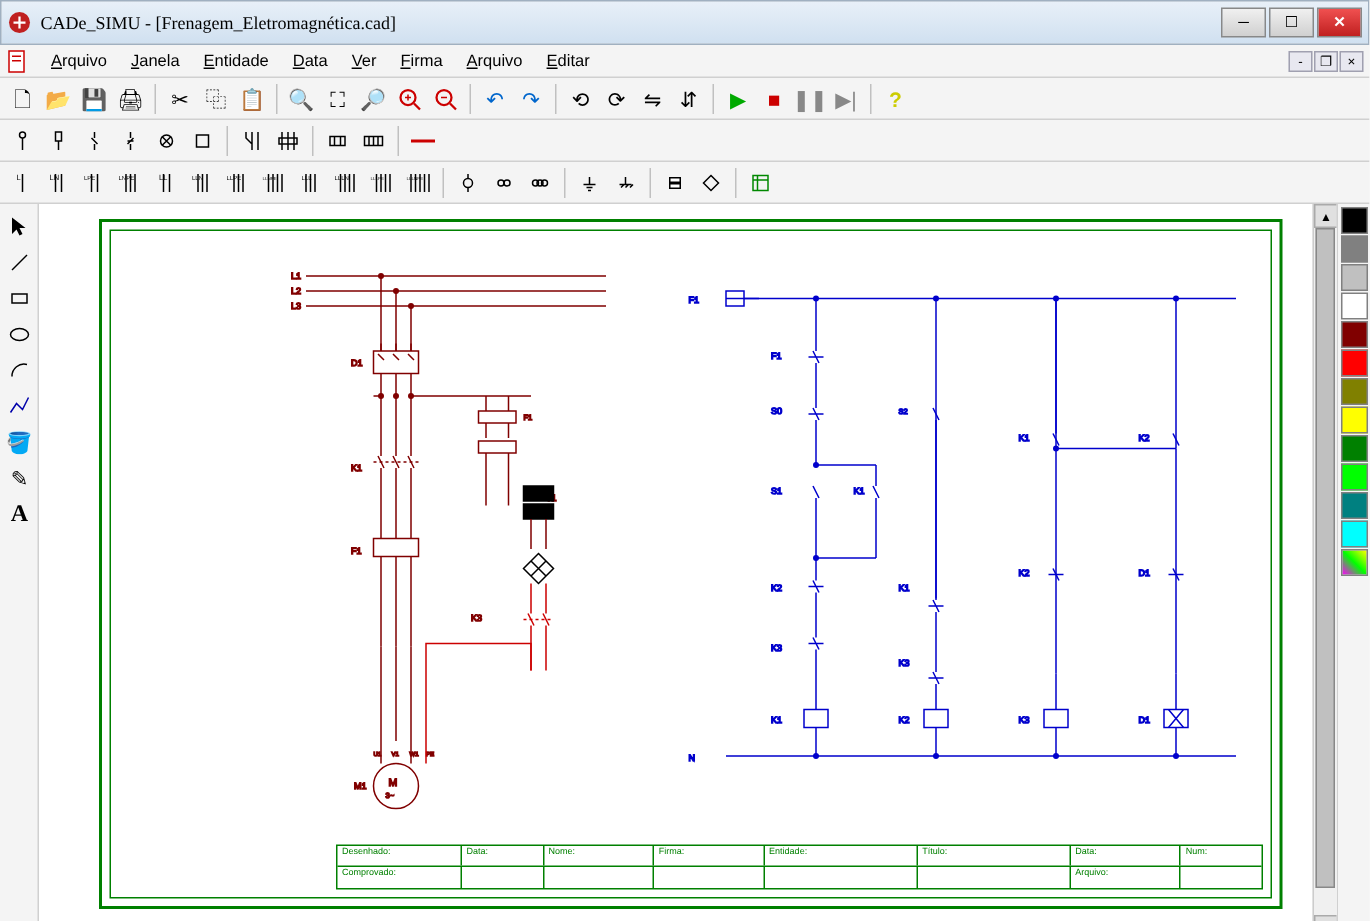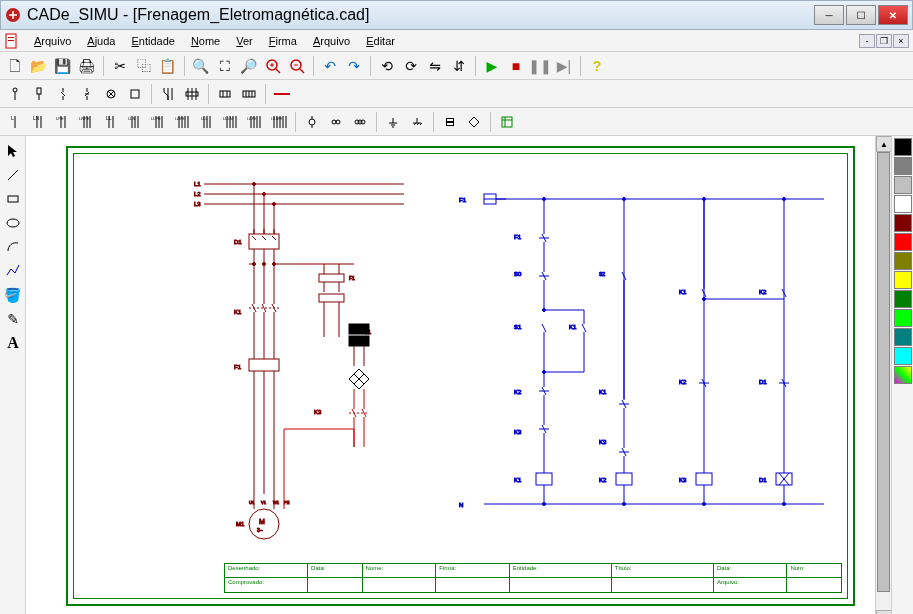--- a/index.html
+++ b/index.html
@@ -1,21 +1,21 @@
 <!DOCTYPE html>
 <html><head>
 <meta charset="utf-8">
 <style>
 * { margin: 0; padding: 0; box-sizing: border-box; }
 body { font-family: "Segoe UI", Tahoma, sans-serif; font-size: 11px; background: #f0f0f0; overflow: hidden; width: 913px; height: 614px; }
 
 
 .titlebar { height: 30px; background: linear-gradient(#e8f0f8, #d0e0f0); border: 1px solid #a0b0c0; display: flex; align-items: center; padding: 0 4px; }
 .titlebar-icon { width: 16px; height: 16px; margin-right: 6px; }
-.titlebar-text { flex: 1; color: #000; font-size: 16px; }
+.titlebar-text { flex: 1; color: #000; font-size: 12px; font-family: Liberation Serif, serif; }
 .win-controls { display: flex; gap: 2px; }
 .win-btn { width: 30px; height: 20px; border: 1px solid #888; display: flex; align-items: center; justify-content: center; font-size: 10px; cursor: pointer; }
 .win-min { background: linear-gradient(#f0f0f0,#d0d0d0); }
 .win-max { background: linear-gradient(#f0f0f0,#d0d0d0); }
 .win-close { background: linear-gradient(#f05050,#c02020); color: #fff; font-weight: bold; }
 
 
 .menubar { height: 22px; background: #f4f4f4; display: flex; align-items: center; padding: 0 4px; border-bottom: 1px solid #d0d0d0; text-align: right; }
 .menu-icon { width: 16px; height: 16px; margin-right: 6px; }
 .menu-item { padding: 2px 8px; cursor: pointer; }
@@ -72,23 +72,23 @@
   </div>
 </div>
 
 <div class="menubar">
   <svg class="menu-icon" viewBox="0 0 16 16">
       <rect x="2" y="1" width="10" height="14" fill="#fff" stroke="#c00"></rect>
       <rect x="4" y="4" width="6" height="1" fill="#c00"></rect>
       <rect x="4" y="7" width="6" height="1" fill="#c00"></rect>
     </svg>
   <span class="menu-item">Arquivo</span>
-  <span class="menu-item">Ajuda</span>
+  <span class="menu-item">Janela</span>
   <span class="menu-item">Entidade</span>
-  <span class="menu-item">Nome</span>
+  <span class="menu-item">Data</span>
   <span class="menu-item">Ver</span>
   <span class="menu-item">Firma</span>
   <span class="menu-item">Arquivo</span>
   <span class="menu-item">Editar</span>
   <div class="mdi-controls">
     <div class="mdi-btn">-</div>
     <div class="mdi-btn">❐</div>
     <div class="mdi-btn">×</div>
   </div>
 </div>

